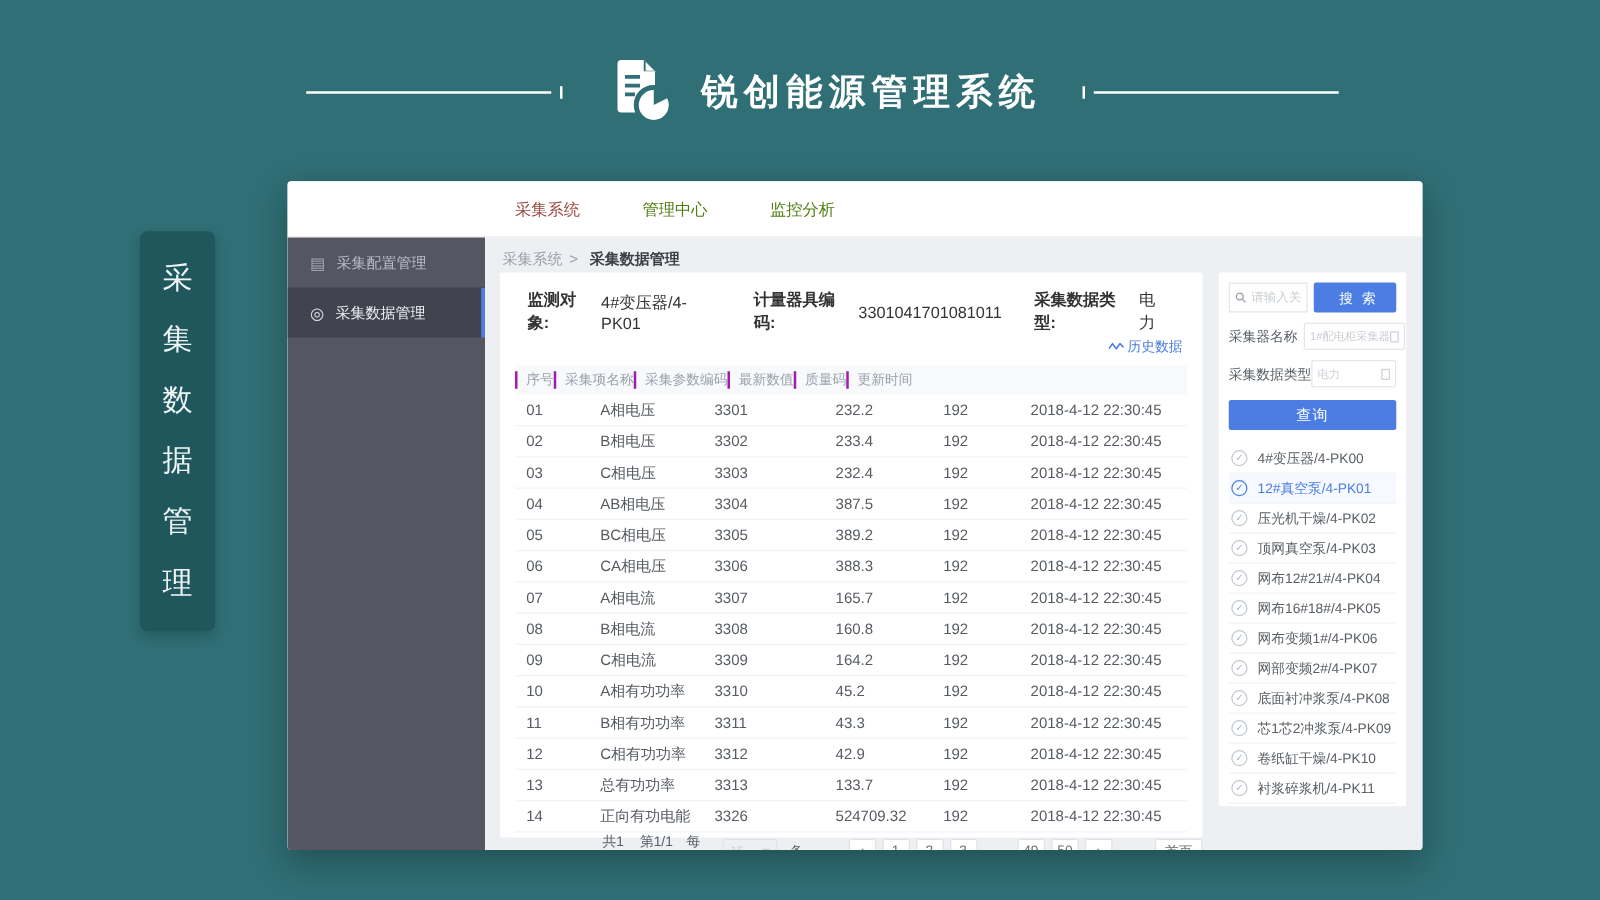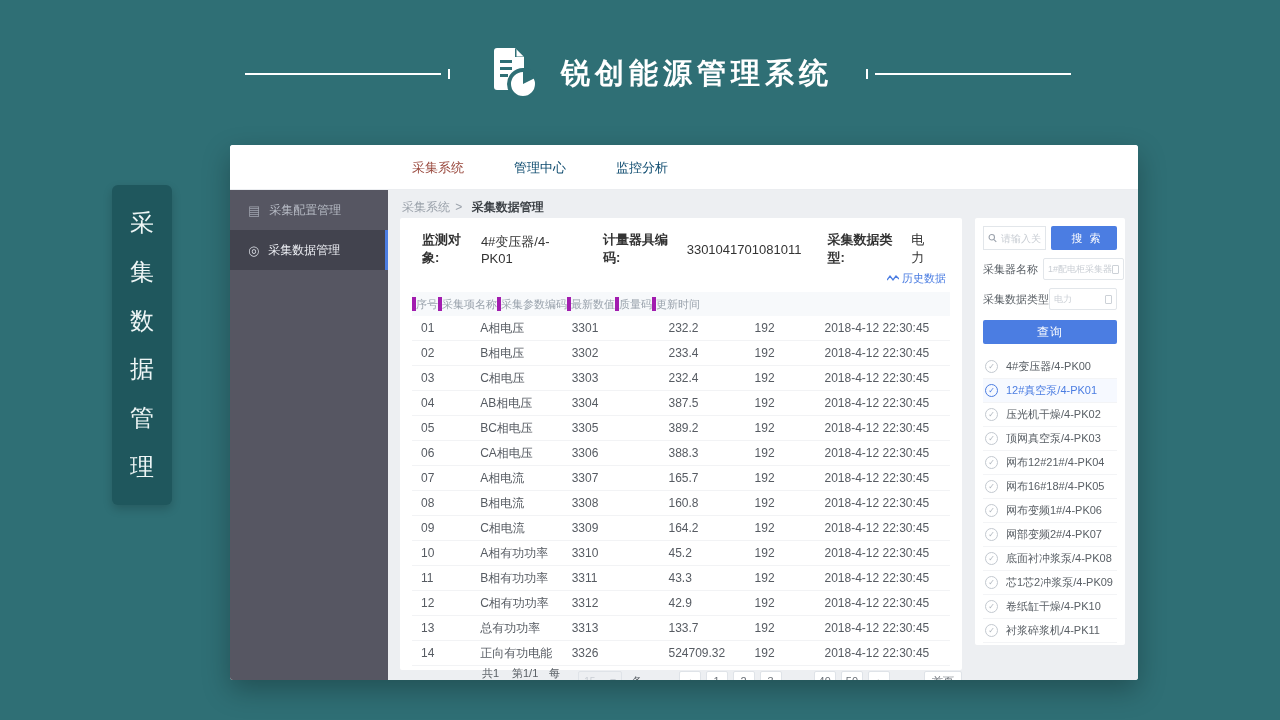--- a/index.html
+++ b/index.html
@@ -19,21 +19,21 @@
 
   
   .window { position:absolute; left:230px; top:145px; width:908px; height:535px; background:#fff; border-radius:3px; overflow:hidden; box-shadow:0 10px 28px rgba(0,0,0,.28); }
 
   
   .topbar { position:absolute; top:0; left:0; right:0; height:45px; background:#fff; border-bottom:1px solid #ebedf0; }
   .logo-block { position:absolute; left:0; top:0; width:158px; height:45px; background:#4b7de2; display:flex; align-items:center; justify-content:center; gap:6px; }
   .logo-name { color:#fff; font-size:14px; font-weight:bold; }
   .logo-ver { color:rgba(255,255,255,.85); font-size:9px; margin-top:3px; }
   .nav { position:absolute; left:182px; top:0; height:45px; display:flex; align-items:center; gap:50px; }
-  .nav-item { font-size:13px; color:#0c4a6e; cursor:pointer; }
+  .nav-item { font-size:13px; color:#4d7c0f; cursor:pointer; }
   .nav-item.active { color:#9a4a3f; }
   .user-area { position:absolute; right:14px; top:0; height:45px; display:flex; align-items:center; gap:12px; }
   .bell-wrap { position:relative; width:18px; height:20px; }
   .badge { position:absolute; top:-2px; right:-3px; width:9px; height:9px; border-radius:50%; background:#f59a23; border:1px solid #fff; }
   .avatar { width:26px; height:26px; border-radius:50%; background:linear-gradient(to bottom,#79a9d8 0%,#b9d0e4 45%,#8a6a45 65%,#5d4227 100%); border:1px solid #e0e0e0; }
   .user-name { font-size:12px; color:#5a6066; }
   .caret { width:0; height:0; border-left:4px solid transparent; border-right:4px solid transparent; border-top:5px solid #8a919c; }
 
   
   .sidebar { position:absolute; left:0; top:45px; bottom:0; width:158px; background:#565662; }
@@ -51,21 +51,21 @@
   
   .main-card { position:absolute; left:12px; top:28px; width:562px; height:452px; background:#fff; border-radius:2px; display:flex; flex-direction:column; }
   .info-row { padding:13px 0 0 22px; font-size:13px; color:#333; display:flex; align-items:center; }
   .info-row b { font-weight:bold; }
   .info-row .iv { margin:0 26px 0 5px; }
   .history-row { height:18px; text-align:right; padding-right:16px; margin-top:1px; }
   .history-link { font-size:11px; color:#4b7de2; cursor:pointer; display:inline-flex; align-items:center; gap:3px; }
 
   .table { margin:6px 12px 0 12px; }
   .thead { display:flex; height:24px; background:#f7f9fb; align-items:center; }
-  .th { font-size:11px; color:#9aa3ad; border-left:4px solid #a21caf; padding-left:0; height:14px; line-height:14px; }
+  .th { font-size:11px; color:#9aa3ad; border-left:2px solid #a21caf; padding-left:7px; height:14px; line-height:14px; }
   .tr { display:flex; height:25px; align-items:center; border-bottom:1px solid #f2f3f5; }
   .td { font-size:12px; color:#565b62; padding-left:9px; white-space:nowrap; overflow:hidden; }
   .c1{width:11%;} .c2{width:17%;} .c3{width:18%;} .c4{width:16%;} .c5{width:13%;} .c6{width:25%;}
 
   .pagination { margin-top:auto; height:30px; display:flex; align-items:center; font-size:11px; color:#5a6066; padding-left:82px; gap:6px; }
   .pg-text { margin-right:2px; }
   .pp-select { width:52px; height:20px; border:1px solid #dfe3e8; border-radius:2px; display:flex; align-items:center; justify-content:space-between; padding:0 5px; margin:0 4px; cursor:pointer; }
   .pp-val { color:#c9ced4; font-size:10px; }
   .pp-caret { width:0;height:0;border-left:3px solid transparent;border-right:3px solid transparent;border-top:4px solid #c9ced4; }
   .pager { display:flex; gap:5px; margin-left:28px; align-items:center; }

